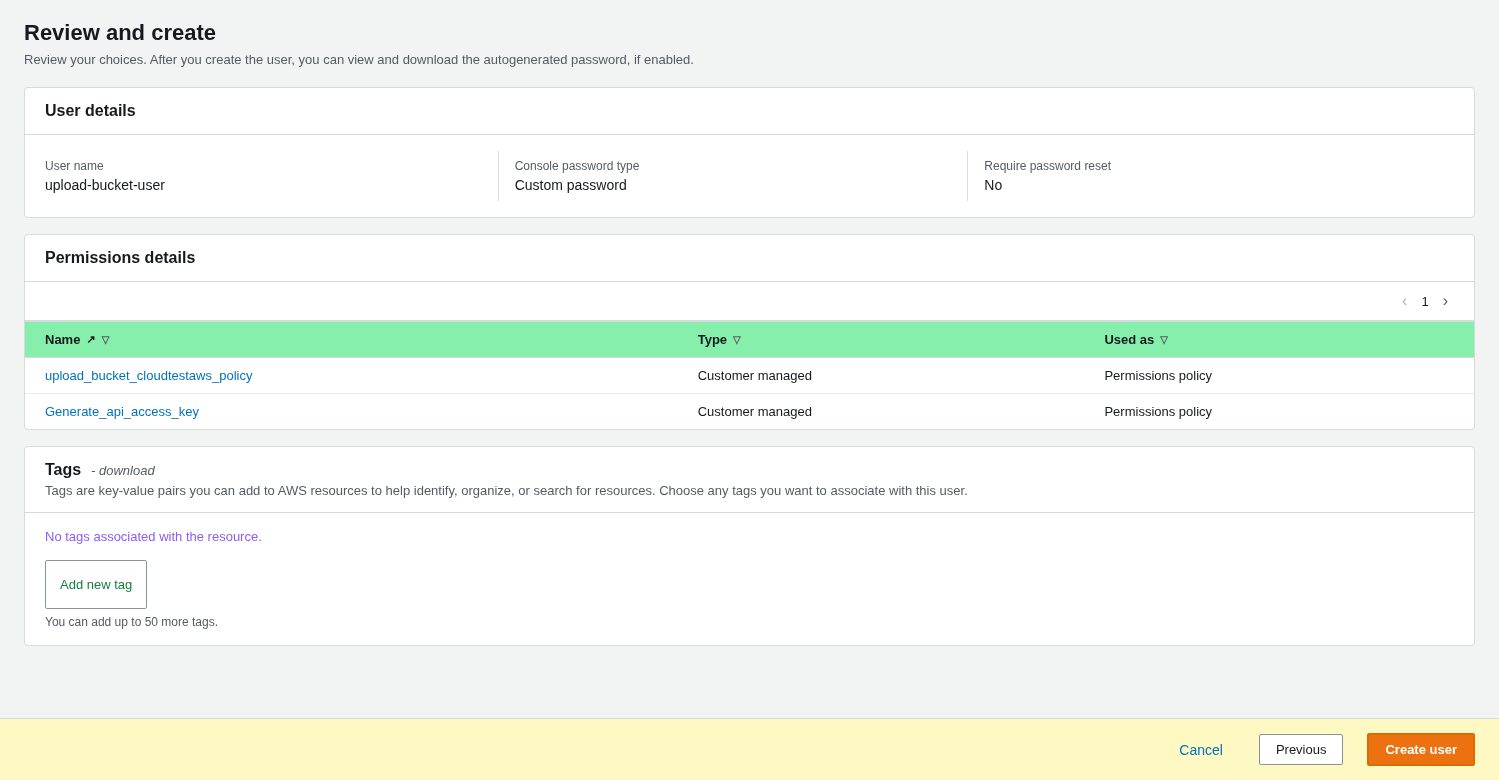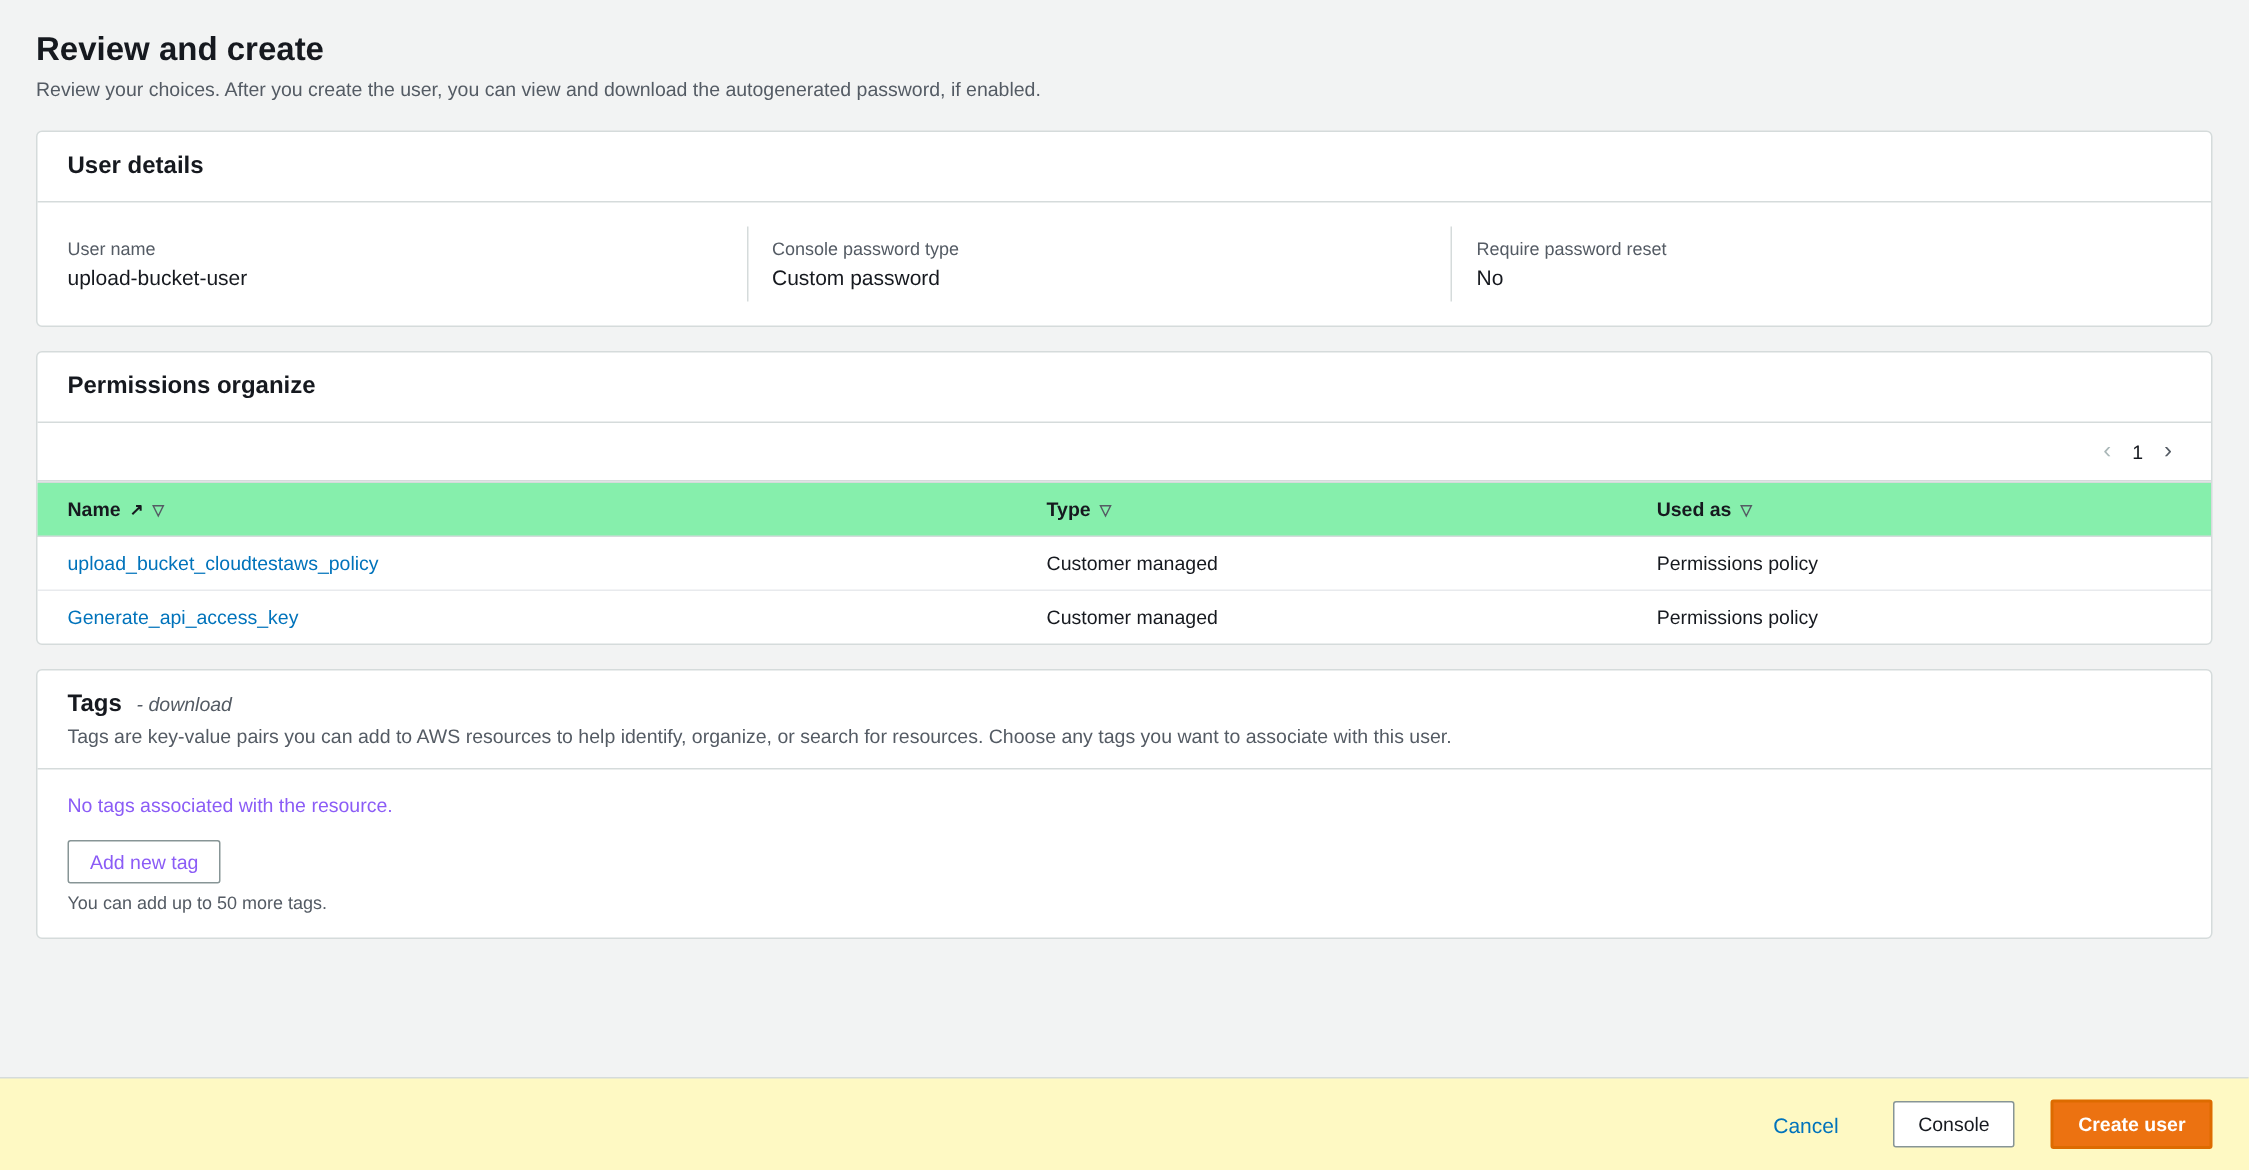--- a/index.html
+++ b/index.html
@@ -149,24 +149,24 @@
     }
     .no-tags {
       font-size: 13px;
       color: #8b5cf6;
       margin-bottom: 16px;
     }
     .add-tag-btn {
       background: #fff;
       border: 1px solid #879596;
       border-radius: 2px;
-      padding: 6px 14px;
-      font-size: 13px;
-      cursor: pointer;
-      color: #8b5cf6;
+      padding: 16px 14px;
+      font-size: 13px;
+      cursor: pointer;
+      color: #15803d;
     }
     .tags-limit {
       font-size: 12px;
       color: #545b64;
       margin-top: 6px;
     }
     
     .footer {
       position: fixed;
       bottom: 0;
@@ -228,21 +228,21 @@
       </div>
       <div class="user-detail-cell">
         <div class="detail-label">Require password reset</div>
         <div class="detail-value">No</div>
       </div>
     </div>
   </div>
 </div>
 
 <div class="section">
-  <div class="section-header">Permissions organize</div>
+  <div class="section-header">Permissions details</div>
   <div class="pagination-bar">
     <button class="pagination-btn" disabled="">‹</button>
     <span class="pagination-page">1</span>
     <button class="pagination-btn">›</button>
   </div>
   <table class="permissions-table">
     <thead>
       <tr>
         <th>
           <div class="th-inner">
@@ -290,15 +290,15 @@
   </div>
   <div class="tags-body">
     <p class="no-tags">No tags associated with the resource.</p>
     <button class="add-tag-btn">Add new tag</button>
     <p class="tags-limit">You can add up to 50 more tags.</p>
   </div>
 </div>
 
 <div class="footer">
   <button class="btn-cancel">Cancel</button>
-  <button class="btn-previous">Console</button>
+  <button class="btn-previous">Previous</button>
   <button class="btn-create">Create user</button>
 </div>
 
 </body></html>

